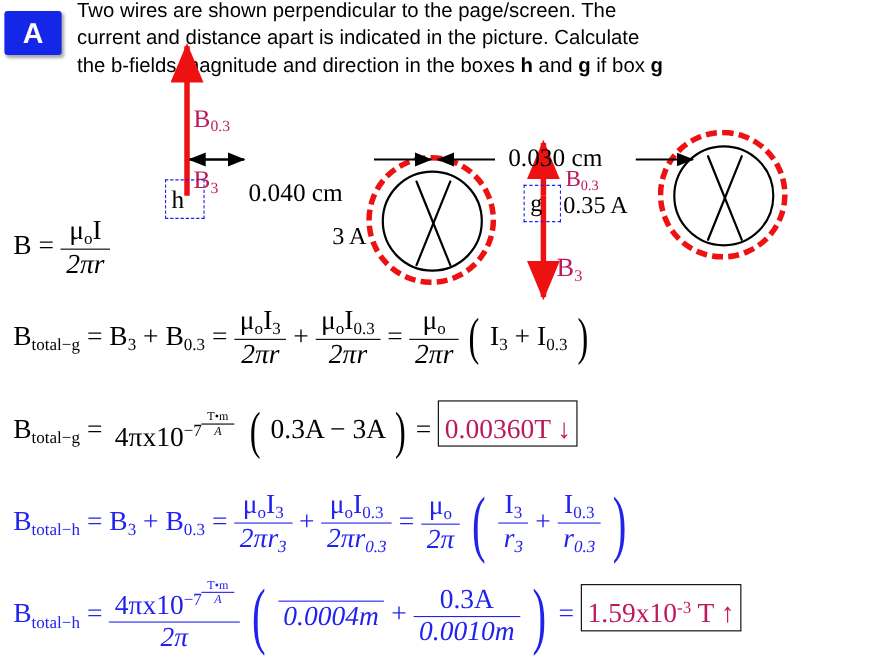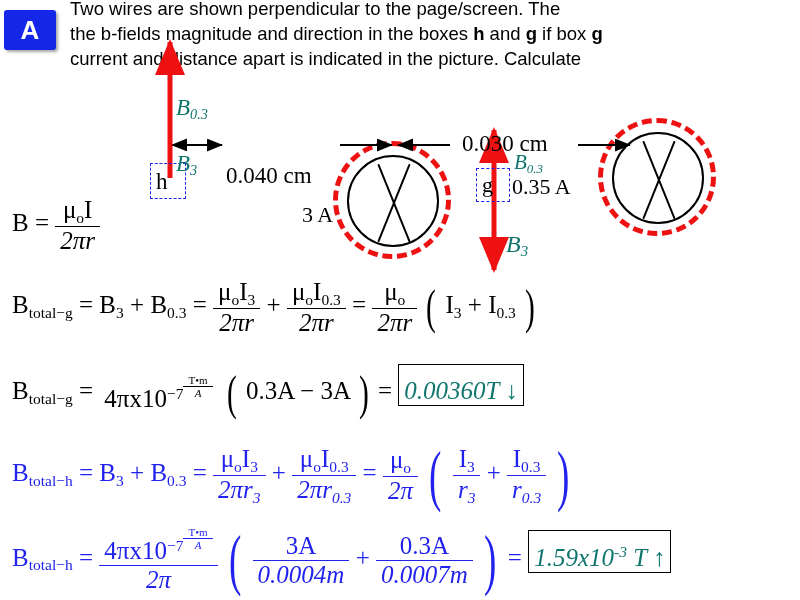--- a/index.html
+++ b/index.html
@@ -47,21 +47,21 @@
   
   .math {
     font-family: "Liberation Serif", serif;
     font-size: 25px;
     white-space: nowrap;
     line-height: 1;
   }
   .sub   { font-size: 0.62em; vertical-align: -0.30em; }
   .sup   { font-size: 0.62em; vertical-align: 0.55em; }
   .blue  { color: #2222ee; }
-  .red   { color: #0f766e; font-style: italic; }
+  .red   { color: #be185d; }
 
   .frac {
     display: inline-block;
     vertical-align: middle;
     text-align: center;
     line-height: 1.12;
   }
   .frac .num { display: block; padding: 0 5px; }
   .frac .den { display: block; border-top: 1.6px solid currentColor; padding: 0 5px; font-style: italic; }
 
@@ -120,22 +120,22 @@
 </style>
 </head>
 <body>
 
 <div class="abs" id="badge">
   <span>A</span>
 </div>
 
 <div class="abs" id="prompt">
   <div>Two wires are shown perpendicular to the page/screen. The</div>
+  <div>current and distance apart is indicated in the picture. Calculate</div>
   <div><span>the b-fields magnitude and direction in the boxes </span><b>h</b><span> and </span><b>g</b><span> if box </span><b>g</b></div>
-  <div>current and distance apart is indicated in the picture. Calculate</div>
 </div>
 
 <div class="abs dashed-field" style="left:333px; top:141px; width:118px; height:118px;"></div>
 
 <div class="abs dashed-field" style="left:598px; top:118px; width:118px; height:118px;"></div>
 
 <div class="abs wire-circle" style="left:347px; top:155px; width:92px; height:92px;">
   <div class="xline" style="left:44px; top:4px; height:84px; transform: rotate(22deg);"></div>
   <div class="xline" style="left:44px; top:4px; height:84px; transform: rotate(-22deg);"></div>
 </div>
@@ -280,24 +280,23 @@
 
 <div class="abs math blue" style="left:12px; top:526px;">
   <span>B</span><span class="sub">total−h</span>
   <span>=</span>
   <span class="frac">
     <span class="num"><span>4πx10</span><span class="sup">−7</span><span class="frac" style="font-size:0.44em; vertical-align:0.9em;"><span class="num">T•m</span><span class="den">A</span></span></span>
     <span class="den">2π</span>
   </span>
   <span class="paren-xtall">(</span>
   <span class="frac">
-    <span class="num">3A</span>
     <span class="den">0.0004m</span>
   </span>
   <span>+</span>
   <span class="frac">
     <span class="num">0.3A</span>
-    <span class="den">0.0007m</span>
+    <span class="den">0.0010m</span>
   </span>
   <span class="paren-xtall">)</span>
   <span>=</span>
   <span class="boxed red"><span>1.59x10</span><span class="sup">-3</span><span> T ↑</span></span>
 </div>
 
 </body></html>

